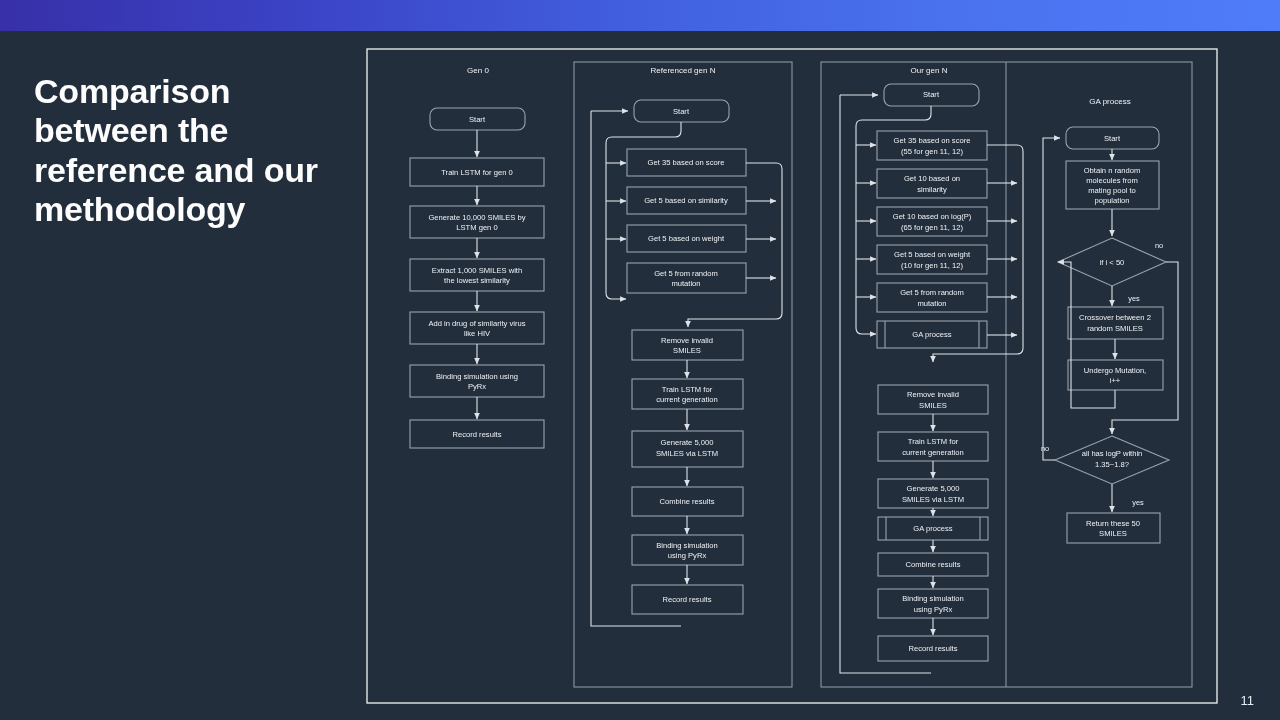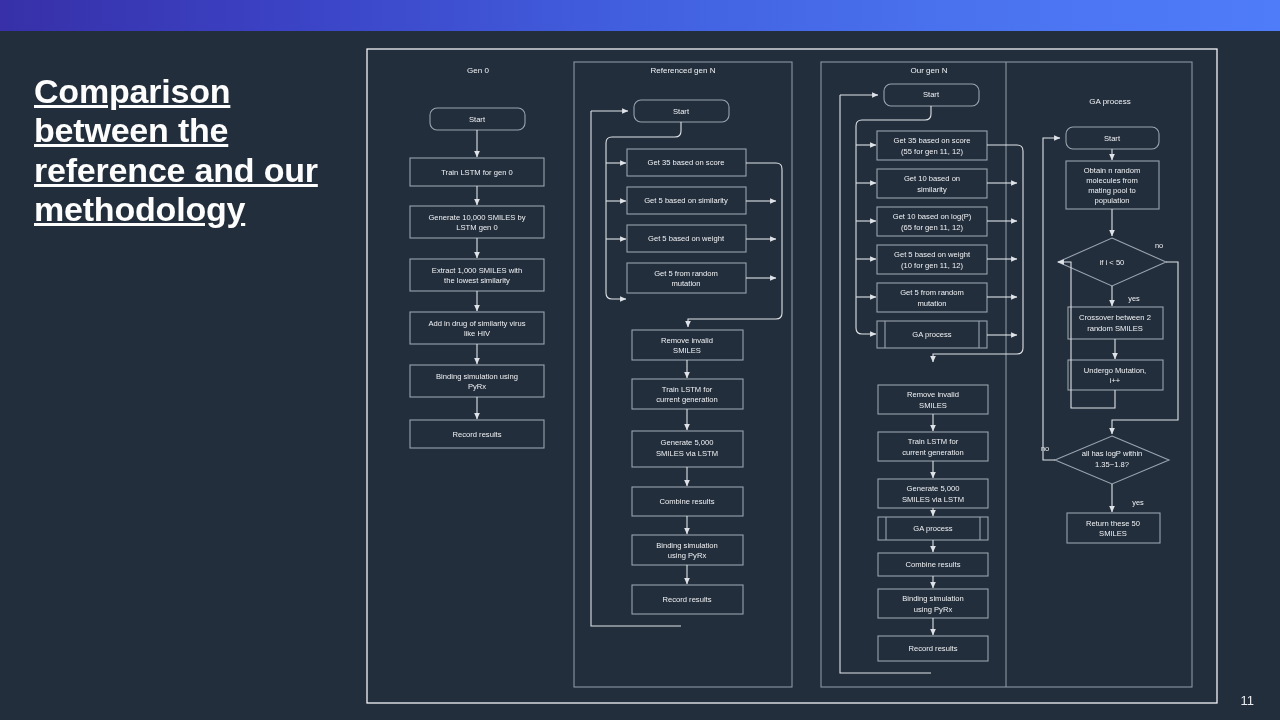--- a/index.html
+++ b/index.html
@@ -10,21 +10,21 @@
     color:#ffffff;
   }
   #slide{position:relative;width:1280px;height:720px;}
   #topbar{
     position:absolute;left:0;top:0;width:1280px;height:31px;
     background:linear-gradient(90deg,#3730a8 0%,#3b42c4 22%,#4160e0 50%,#4a72ef 75%,#4f7cf9 100%);
   }
   #title{
     position:absolute;left:34px;top:72px;width:300px;
     font-size:34px;font-weight:bold;line-height:1.16;
-    letter-spacing:-0.2px;color:#fdfdfd;text-decoration:underline;
+    letter-spacing:-0.2px;color:#fdfdfd;
   }
   #pagenum{
     position:absolute;right:26px;bottom:12px;
     font-size:13px;color:#e8eaee;text-align:center;
   }
   #chartwrap{position:absolute;left:366px;top:48px;width:760px;height:656px;}
   svg{display:block;}
   .bx2{fill:none;stroke:#9aa4b0;stroke-width:1.1;}
   .panel{fill:none;stroke:#8d97a4;stroke-width:1.1;}
   .outer{fill:none;stroke:#f2f4f6;stroke-width:1.3;}

